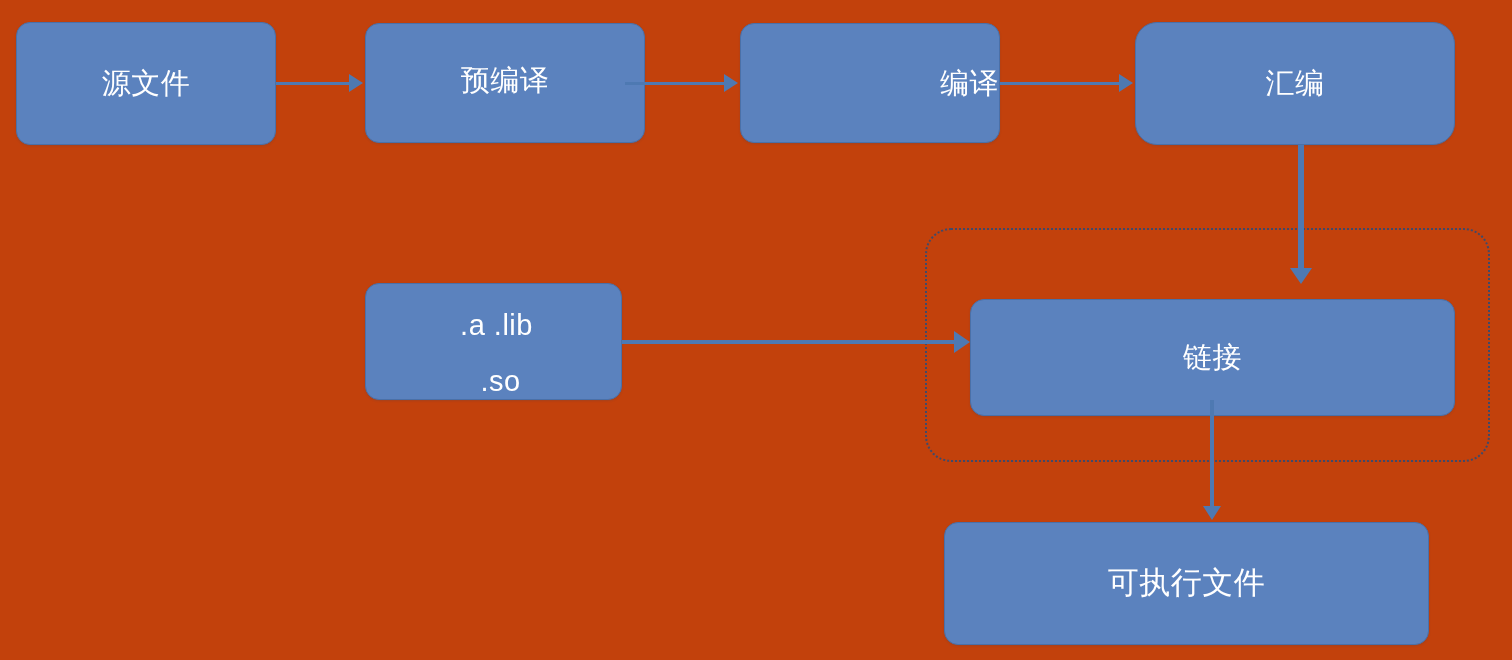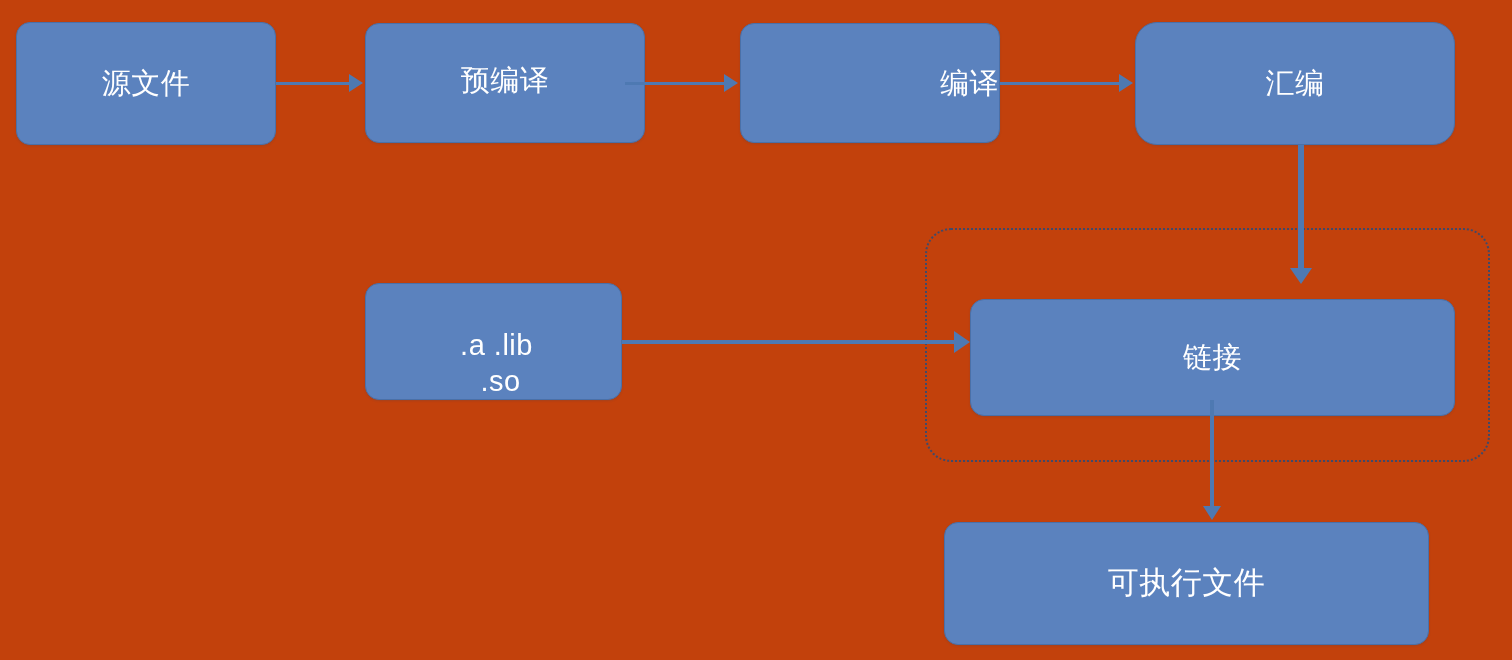--- a/index.html
+++ b/index.html
@@ -42,21 +42,21 @@
 
   .n-source   { left: 16px;  top: 22px;  width: 260px; height: 123px; font-size: 29px; }
   .n-precomp  { left: 365px; top: 23px;  width: 280px; height: 120px; font-size: 29px; font-family: Liberation Mono, monospace; }
   .n-compile  { left: 740px; top: 23px;  width: 260px; height: 120px; font-size: 29px; align-items: flex-end; }
   .n-assemble { left: 1135px;top: 22px;  width: 320px; height: 123px; font-size: 29px; border-radius: 22px; }
   .n-libs     { left: 365px; top: 283px; width: 257px; height: 117px; font-size: 29px; justify-content: flex-end; }
   .n-link     { left: 970px; top: 299px; width: 485px; height: 117px; font-size: 29px; }
   .n-exe      { left: 944px; top: 522px; width: 485px; height: 123px; font-size: 31px; }
 
   .n-libs .line.l1 { margin-left: 6px; }
-  .n-libs .line.l2 { margin-left: 14px; }
+  .n-libs .line.l2 { margin-left: 14px; margin-top: 20px; }
 
   
   .group-box {
     position: absolute;
     box-sizing: border-box;
     left: 925px;
     top: 228px;
     width: 565px;
     height: 234px;
     border: 2px dotted #3E4A6B;

